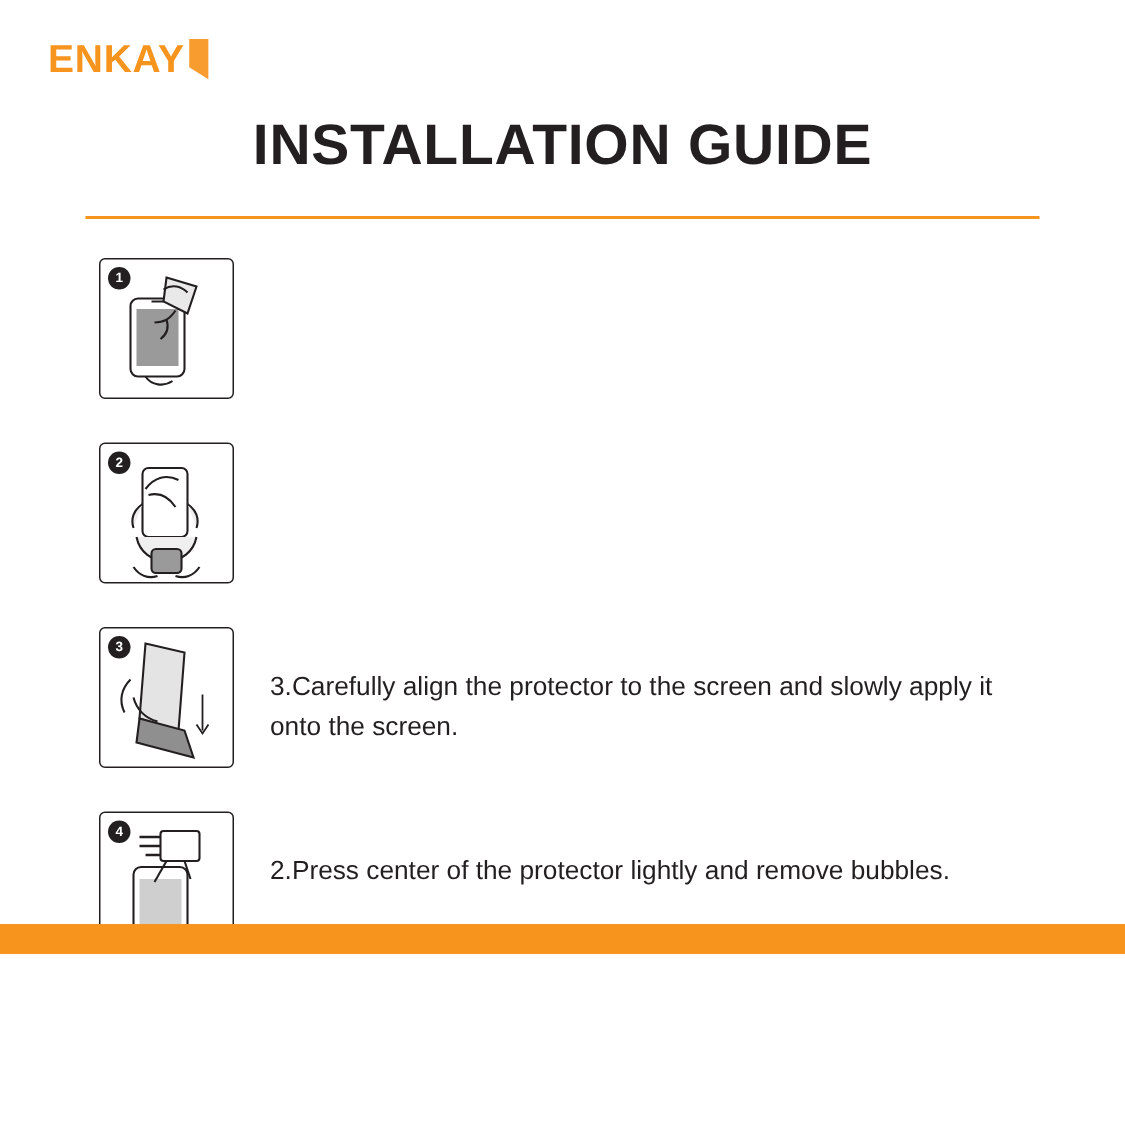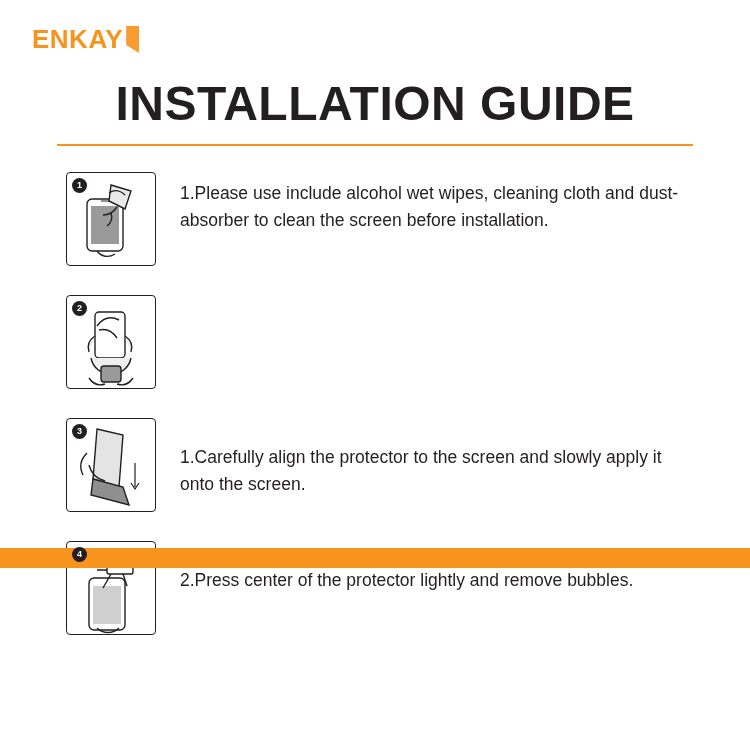--- a/index.html
+++ b/index.html
@@ -11,21 +11,21 @@
     width: 750px;
     height: 750px;
     background: #ffffff;
     font-family: "Liberation Sans", sans-serif;
     position: relative;
     overflow: hidden;
   }
 
   .page {
     width: 750px;
-    height: 568px;
+    height: 636px;
     position: relative;
     background: #ffffff;
   }
 
   
   .brand {
     position: absolute;
     top: 26px;
     left: 32px;
     display: flex;
@@ -48,21 +48,21 @@
     opacity: 0.92;
   }
 
   
   .title {
     position: absolute;
     top: 76px;
     left: 0;
     width: 750px;
     text-align: center;
-    font-size: 48px;
+    font-size: 38px;
     font-weight: bold;
     letter-spacing: 0.5px;
     color: #231f20;
   }
 
   .divider {
     position: absolute;
     top: 144px;
     left: 57px;
     width: 636px;
@@ -163,21 +163,20 @@
             <rect x="24" y="33" width="28" height="38" fill="#9a9a9a" stroke="none"></rect>
             <path d="M34 28 h8" stroke-width="1.2"></path>
             <path d="M44 12 l20 6 -6 18 -16 -8 z" fill="#e9e9e9"></path>
             <path d="M42 20 c6 -4 12 -2 16 2"></path>
             <path d="M50 34 c-4 6 -8 8 -14 8"></path>
             <path d="M44 40 c2 6 0 10 -4 13"></path>
             <path d="M30 78 c4 6 12 7 18 3"></path>
           </g>
         </svg>
       </div>
-      <div class="step-text">1.Please use include alcohol wet wipes, cleaning cloth and dust-absorber to clean the screen before installation.</div>
     </div>
 
     <div class="step step-2">
       <div class="thumb">
         <div class="badge">2</div>
         <svg width="90" height="94" viewBox="0 0 90 94">
           <g stroke="#231f20" stroke-width="1.4" fill="none">
             <rect x="28" y="16" width="30" height="46" rx="4" fill="#ffffff"></rect>
             <path d="M30 30 c6 -8 14 -10 22 -6"></path>
             <path d="M32 34 c8 -2 14 2 18 8"></path>
@@ -199,21 +198,21 @@
           <g stroke="#231f20" stroke-width="1.4" fill="none">
             <path d="M30 10 l26 6 -4 52 -26 -8 z" fill="#e4e4e4"></path>
             <path d="M26 60 l30 8 6 18 -38 -10 z" fill="#8f8f8f" stroke="#231f20"></path>
             <path d="M20 34 c-6 6 -8 14 -4 22"></path>
             <path d="M22 46 c2 8 8 14 16 16"></path>
             <path d="M68 44 l0 24" stroke-width="1.2"></path>
             <path d="M64 64 l4 6 4 -6" stroke-width="1.2" fill="none"></path>
           </g>
         </svg>
       </div>
-      <div class="step-text">1.Carefully align the protector to  the screen and slowly apply it onto the screen.</div>
+      <div class="step-text">3.Carefully align the protector to  the screen and slowly apply it onto the screen.</div>
     </div>
 
     <div class="step step-4">
       <div class="thumb">
         <div class="badge">4</div>
         <svg width="90" height="94" viewBox="0 0 90 94">
           <g stroke="#231f20" stroke-width="1.4" fill="none">
             <rect x="22" y="36" width="36" height="52" rx="5" fill="#ffffff"></rect>
             <rect x="26" y="44" width="28" height="38" fill="#cfcfcf" stroke="none"></rect>
             <rect x="40" y="12" width="26" height="20" rx="2" fill="#ffffff"></rect>

